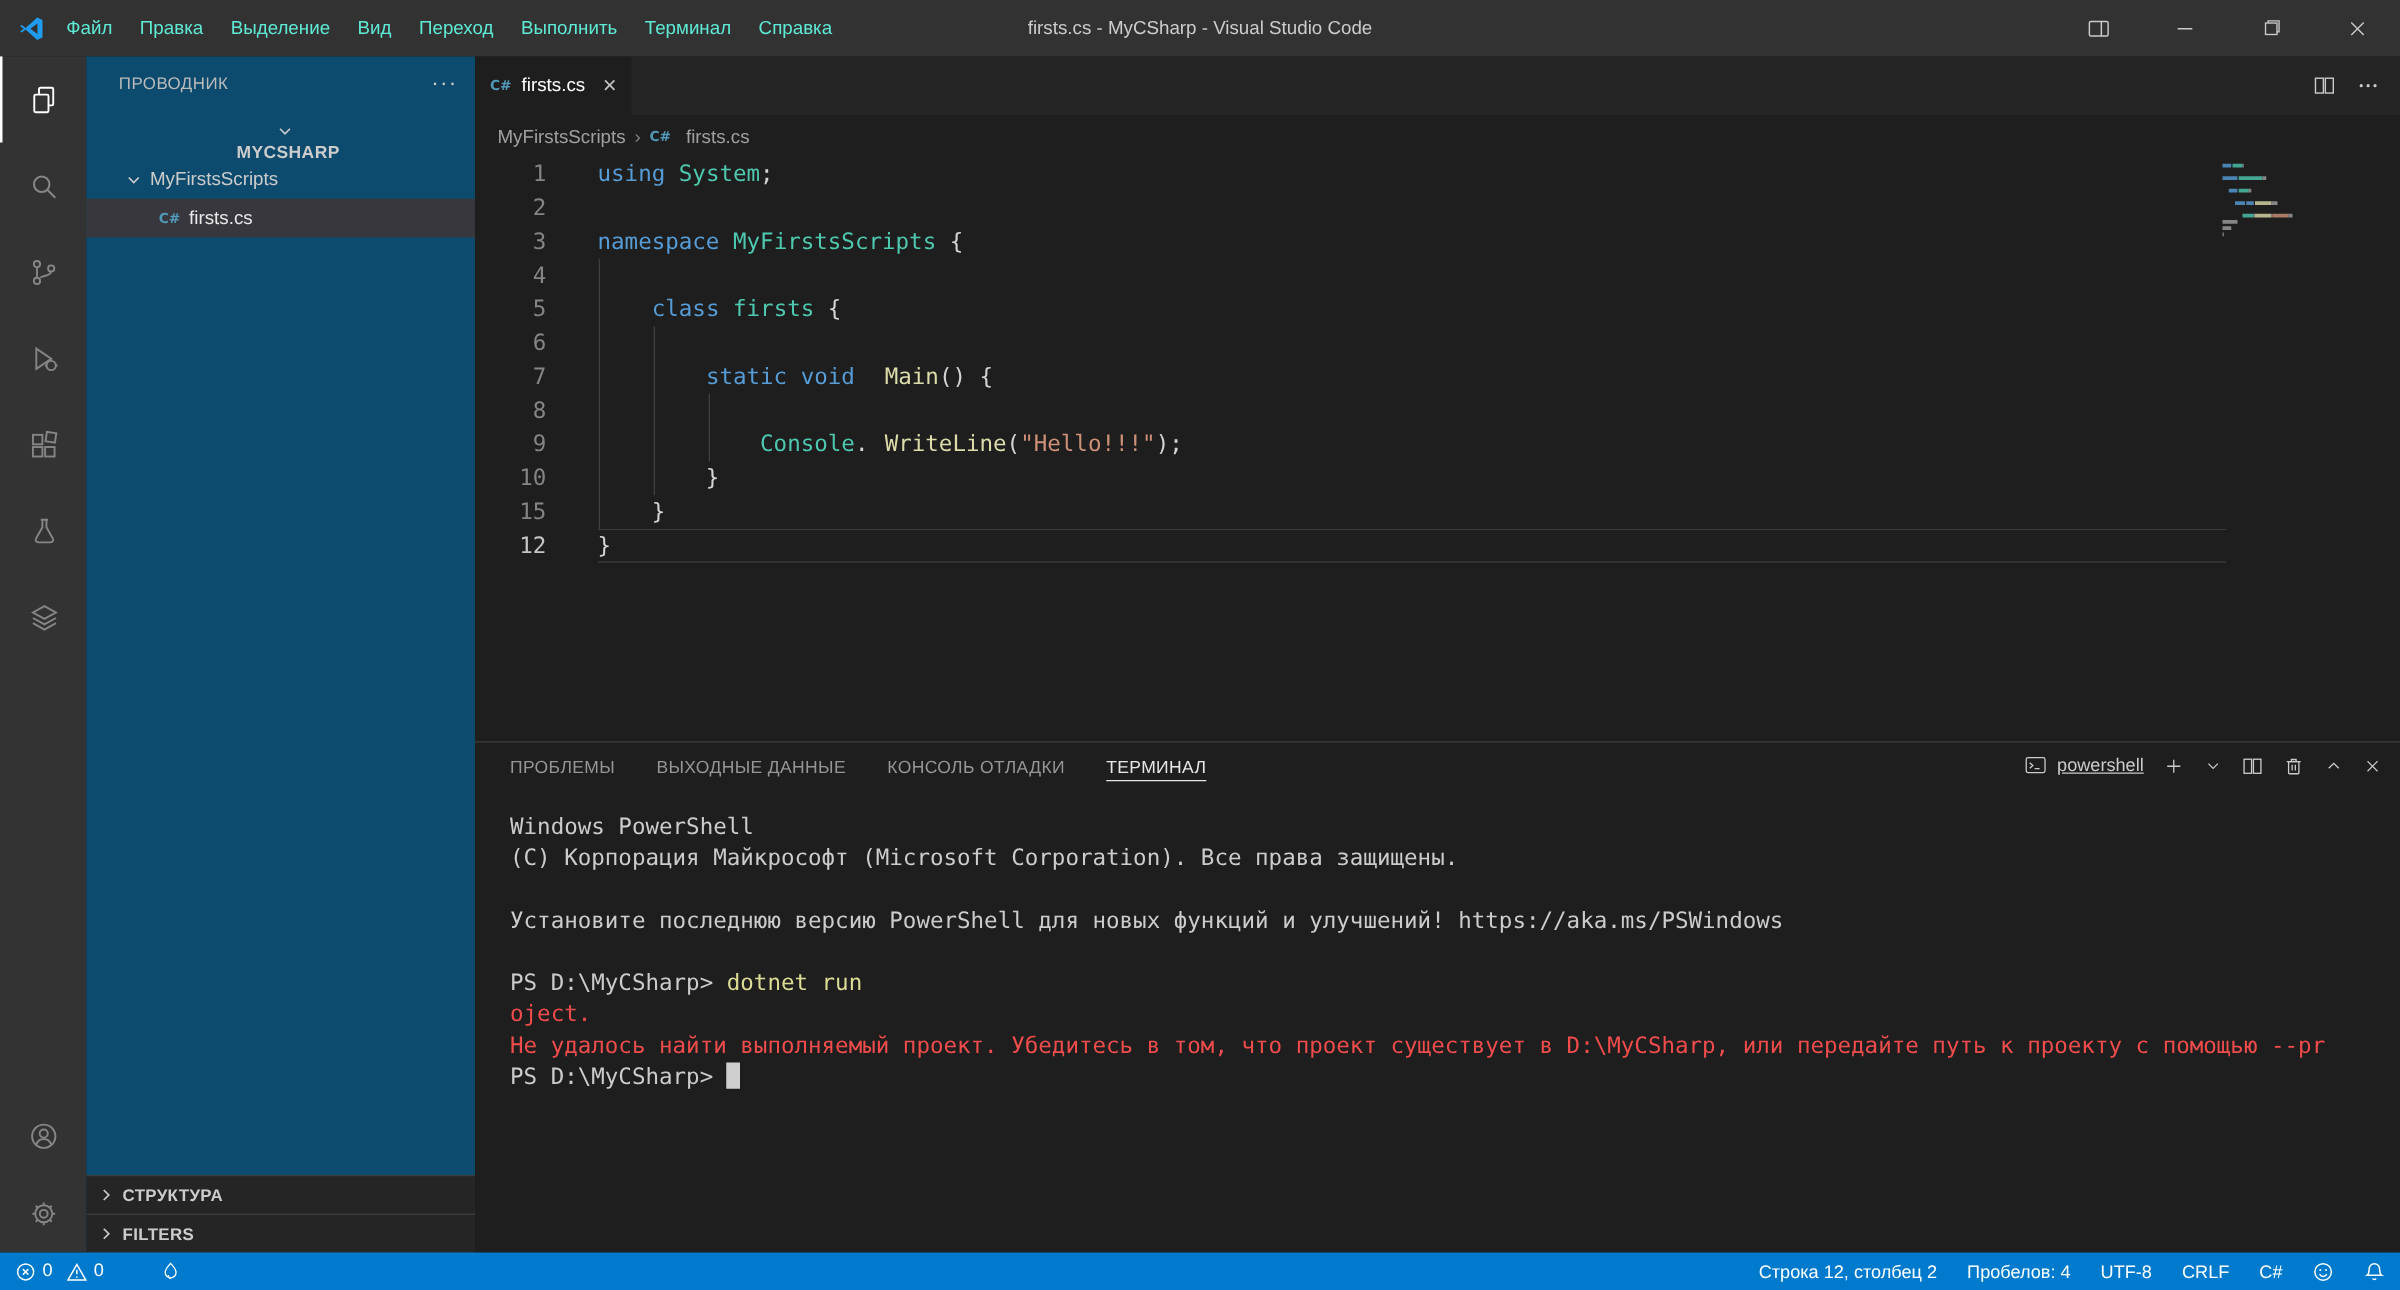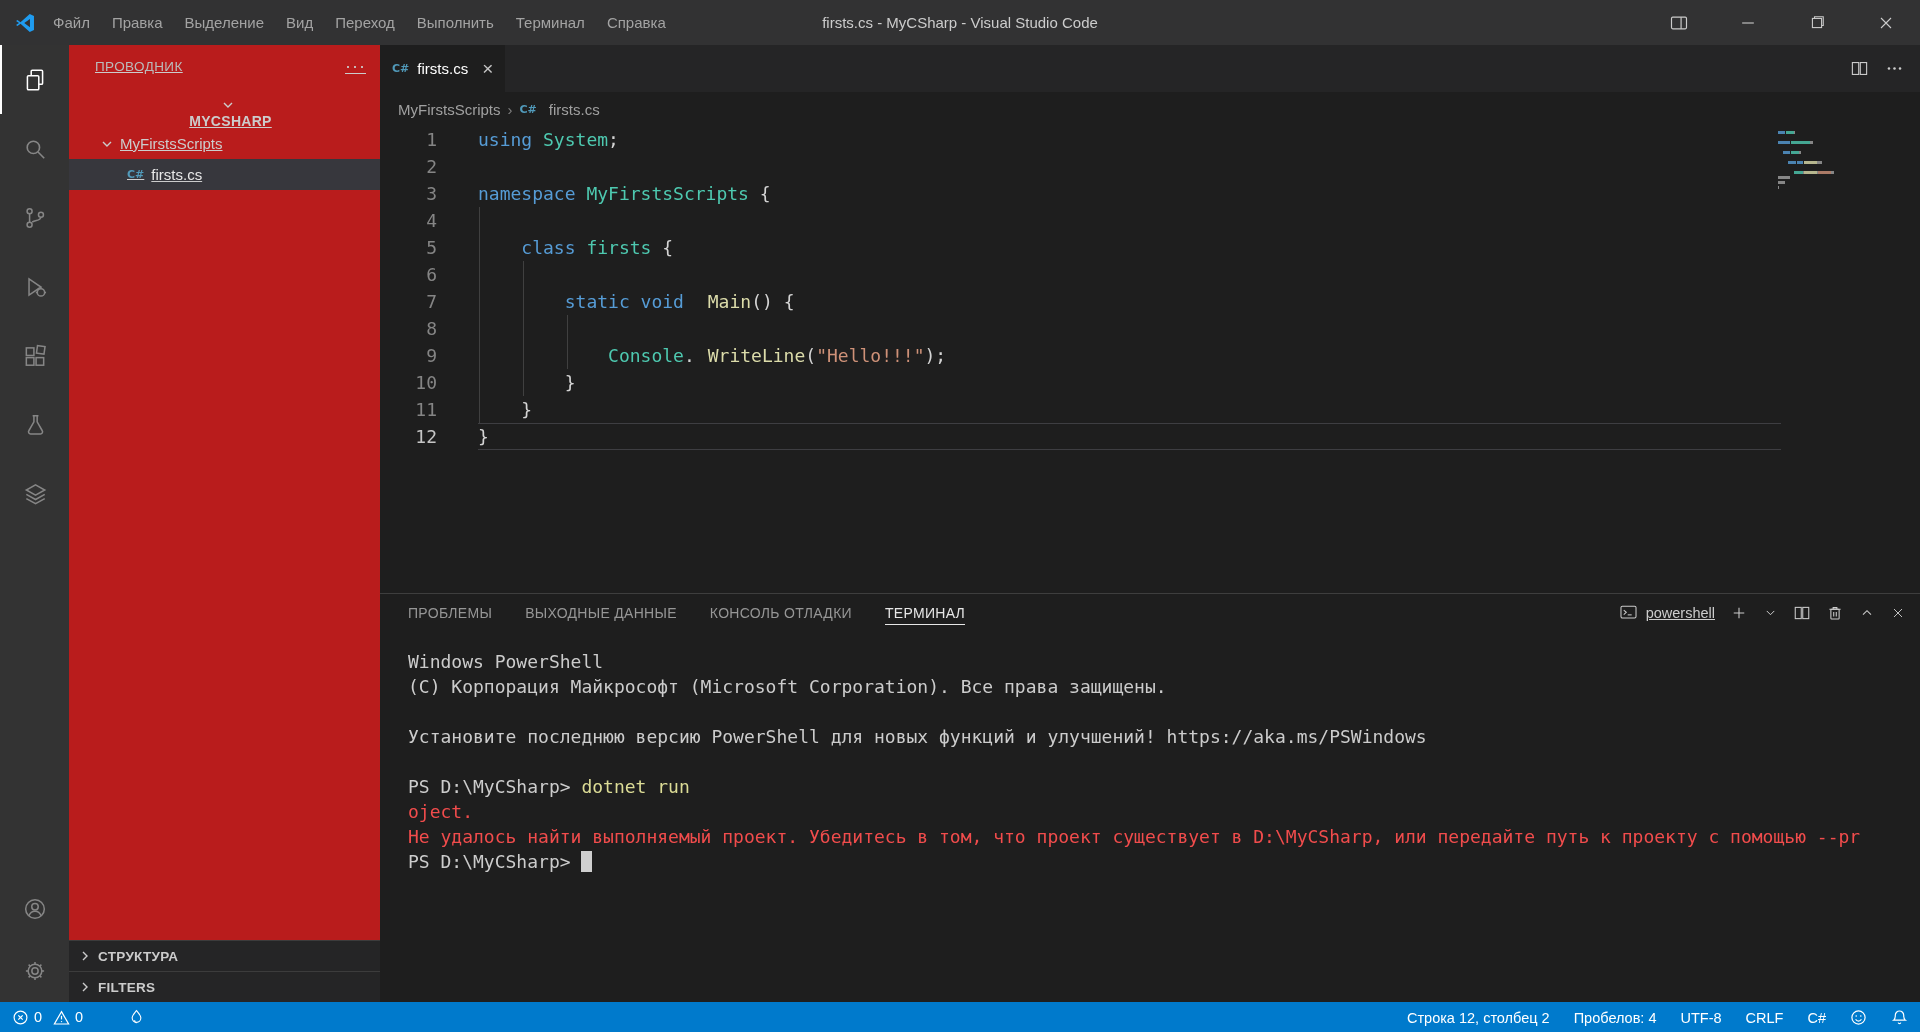--- a/index.html
+++ b/index.html
@@ -5,35 +5,35 @@
   * { margin:0; padding:0; box-sizing:border-box; }
   html,body { width:1920px; height:1032px; background:#1e1e1e; overflow:hidden;
               font-family:"Liberation Sans","DejaVu Sans",sans-serif; color:#cccccc; }
   .window { position:relative; width:1920px; height:1032px; background:#1e1e1e; }
 
   
   .titlebar { position:absolute; top:0; left:0; right:0; height:45px; background:#323233;
               display:flex; align-items:center; z-index:5; }
   .logo { margin:0 6px 0 14px; display:flex; align-items:center; }
   .menubar { display:flex; height:100%; }
-  .menu-item { padding:0 11px; font-size:15px; color:#a3a3a3; display:flex; align-items:center; cursor:default; }
+  .menu-item { padding:0 11px; font-size:15px; color:#5eead4; display:flex; align-items:center; cursor:default; }
   .title-center { position:absolute; left:50%; transform:translateX(-50%); font-size:15px; color:#cccccc; white-space:nowrap; }
   .win-controls { margin-left:auto; display:flex; height:100%; align-items:stretch; }
   .win-btn { width:69px; display:flex; align-items:center; justify-content:center; color:#cccccc; }
 
   
   .activitybar { position:absolute; left:0; top:45px; width:69px; bottom:30px; background:#333333; }
   .ab-item { height:69px; display:flex; align-items:center; justify-content:center; color:#868686; position:relative; }
   .ab-item.active { color:#ffffff; }
   .ab-item.active::before { content:''; position:absolute; left:0; top:0; bottom:0; width:2px; background:#ffffff; }
   .ab-bottom { position:absolute; bottom:0; left:0; right:0; }
   .ab-bottom .ab-item { height:62px; }
 
   
-  .sidebar { position:absolute; left:69px; top:45px; width:311px; bottom:30px; background:#b91c1c;text-decoration:underline; }
+  .sidebar { position:absolute; left:69px; top:45px; width:311px; bottom:30px; background:#0c4a6e; }
   .side-header { height:42px; display:flex; align-items:center; padding:0 14px 0 26px; font-size:13.5px;
                  letter-spacing:.4px; color:#bbbbbb; }
   .side-kebab { margin-left:auto; font-size:18px; letter-spacing:1px; color:#cccccc; line-height:10px; }
   .tree { margin-top:10px; }
   .tree-row { height:31px; display:flex; align-items:center; font-size:15px; color:#cccccc; white-space:nowrap; }
   .tree-row.selected { background:#37373d; color:#e8e8e8; }
   .tree-chevron { width:16px; height:16px; margin-right:5px; flex:none; color:#cccccc; }
   .row-root { padding-left:12px; font-weight:bold; font-size:14px; letter-spacing:.3px;flex-direction:column; }
   .row-folder { padding-left:30px; }
   .row-file { padding-left:58px; }
@@ -322,21 +322,21 @@
           </div>
           <div class="code-line">
             <span class="line-num">9</span>
             <span class="line-content"><span class="tk-pl">            </span><span class="tk-type">Console</span><span class="tk-pl">.</span><span class="tk-fn">WriteLine</span><span class="tk-pl">(</span><span class="tk-str">"Hello!!!"</span><span class="tk-pl">);</span></span>
           </div>
           <div class="code-line">
             <span class="line-num">10</span>
             <span class="line-content"><span class="tk-pl">        }</span></span>
           </div>
           <div class="code-line">
-            <span class="line-num">11</span>
+            <span class="line-num">15</span>
             <span class="line-content"><span class="tk-pl">    }</span></span>
           </div>
           <div class="code-line current">
             <span class="line-num">12</span>
             <span class="line-content"><span class="tk-pl">}</span></span>
           </div>
         </div>
       <div class="minimap">
           <div class="mm-line">
             <span class="mm-tok tk-kw" style="width: 6.5px;"></span>

